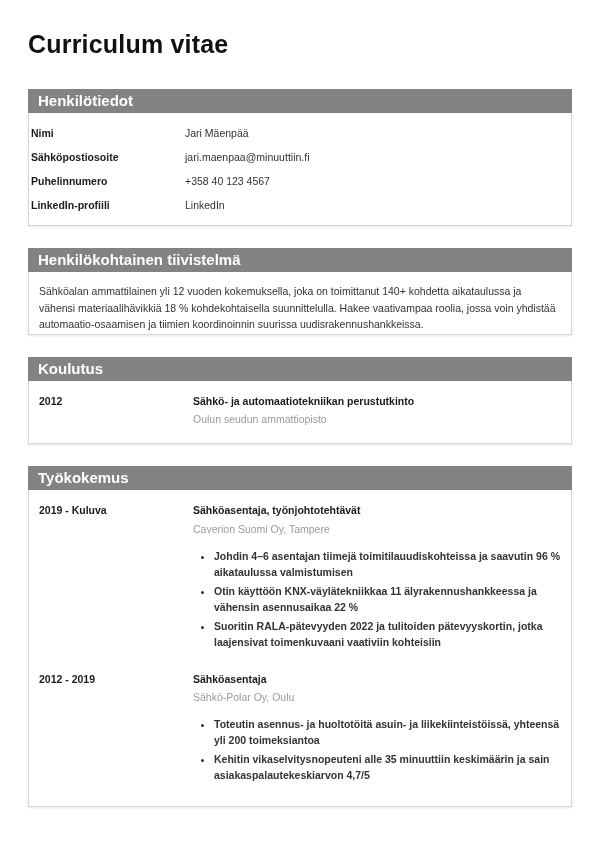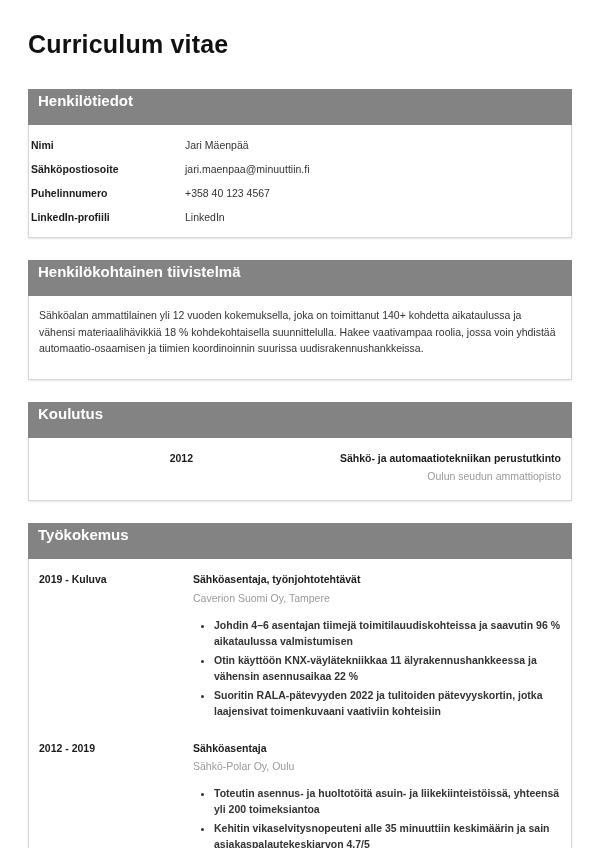--- a/index.html
+++ b/index.html
@@ -22,49 +22,49 @@
     letter-spacing: 0.2px;
     margin-bottom: 30px;
   }
   section.cv-section { margin-bottom: 22px; }
   .band {
     background: #838383;
     color: #ffffff;
     font-size: 15px;
     font-weight: bold;
     line-height: 24px;
-    height: 36px;
+    height: 24px;
     padding: 0 10px;
   }
   .box {
     background: #ffffff;
     border: 1px solid #d6d6d6;
     border-top: none;
     box-shadow: 0 1px 2px rgba(0,0,0,0.10);
     padding: 8px 2px;
     font-size: 10.5px;
     line-height: 1.55;
   }
   
   .info-row { display: flex; align-items: center; height: 24px; }
   .info-label { width: 154px; font-weight: bold; color: #1b1b1b; flex-shrink: 0; }
   .info-value { color: #333333; }
   
-  .summary-box { padding: 11px 10px 22px 10px; }
+  .summary-box { padding: 11px 10px 1px 10px; }
   .summary-text { color: #333333; line-height: 1.58; max-width: 520px; }
   
   .entry { display: flex; margin-bottom: 14px; }
   .entry:last-child { margin-bottom: 4px; }
   .entry-date { width: 154px; font-weight: bold; color: #1b1b1b; flex-shrink: 0; padding-top: 2px; }
   .entry-content { flex: 1; padding-top: 2px; }
   .entry-title { font-weight: bold; color: #1b1b1b; }
   .entry-sub { color: #9a9a9a; margin-top: 2px; }
   .entry-bullets { margin: 12px 0 4px 0; padding-left: 21px; list-style: disc; font-weight: bold; }
   .entry-bullets li { margin-bottom: 3px; color: #333333; line-height: 1.52; max-width: 352px; }
-  .edu-box { padding: 10px 10px 12px 10px; text-align: right; }
+  .edu-box { padding: 10px 10px 12px 10px; }
   .work-box { padding: 10px 10px 14px 10px; }
 </style>
 </head>
 <body>
 
 <div class="page">
 
   <h1 class="cv-title">Curriculum vitae</h1>
 
   <section class="cv-section">

